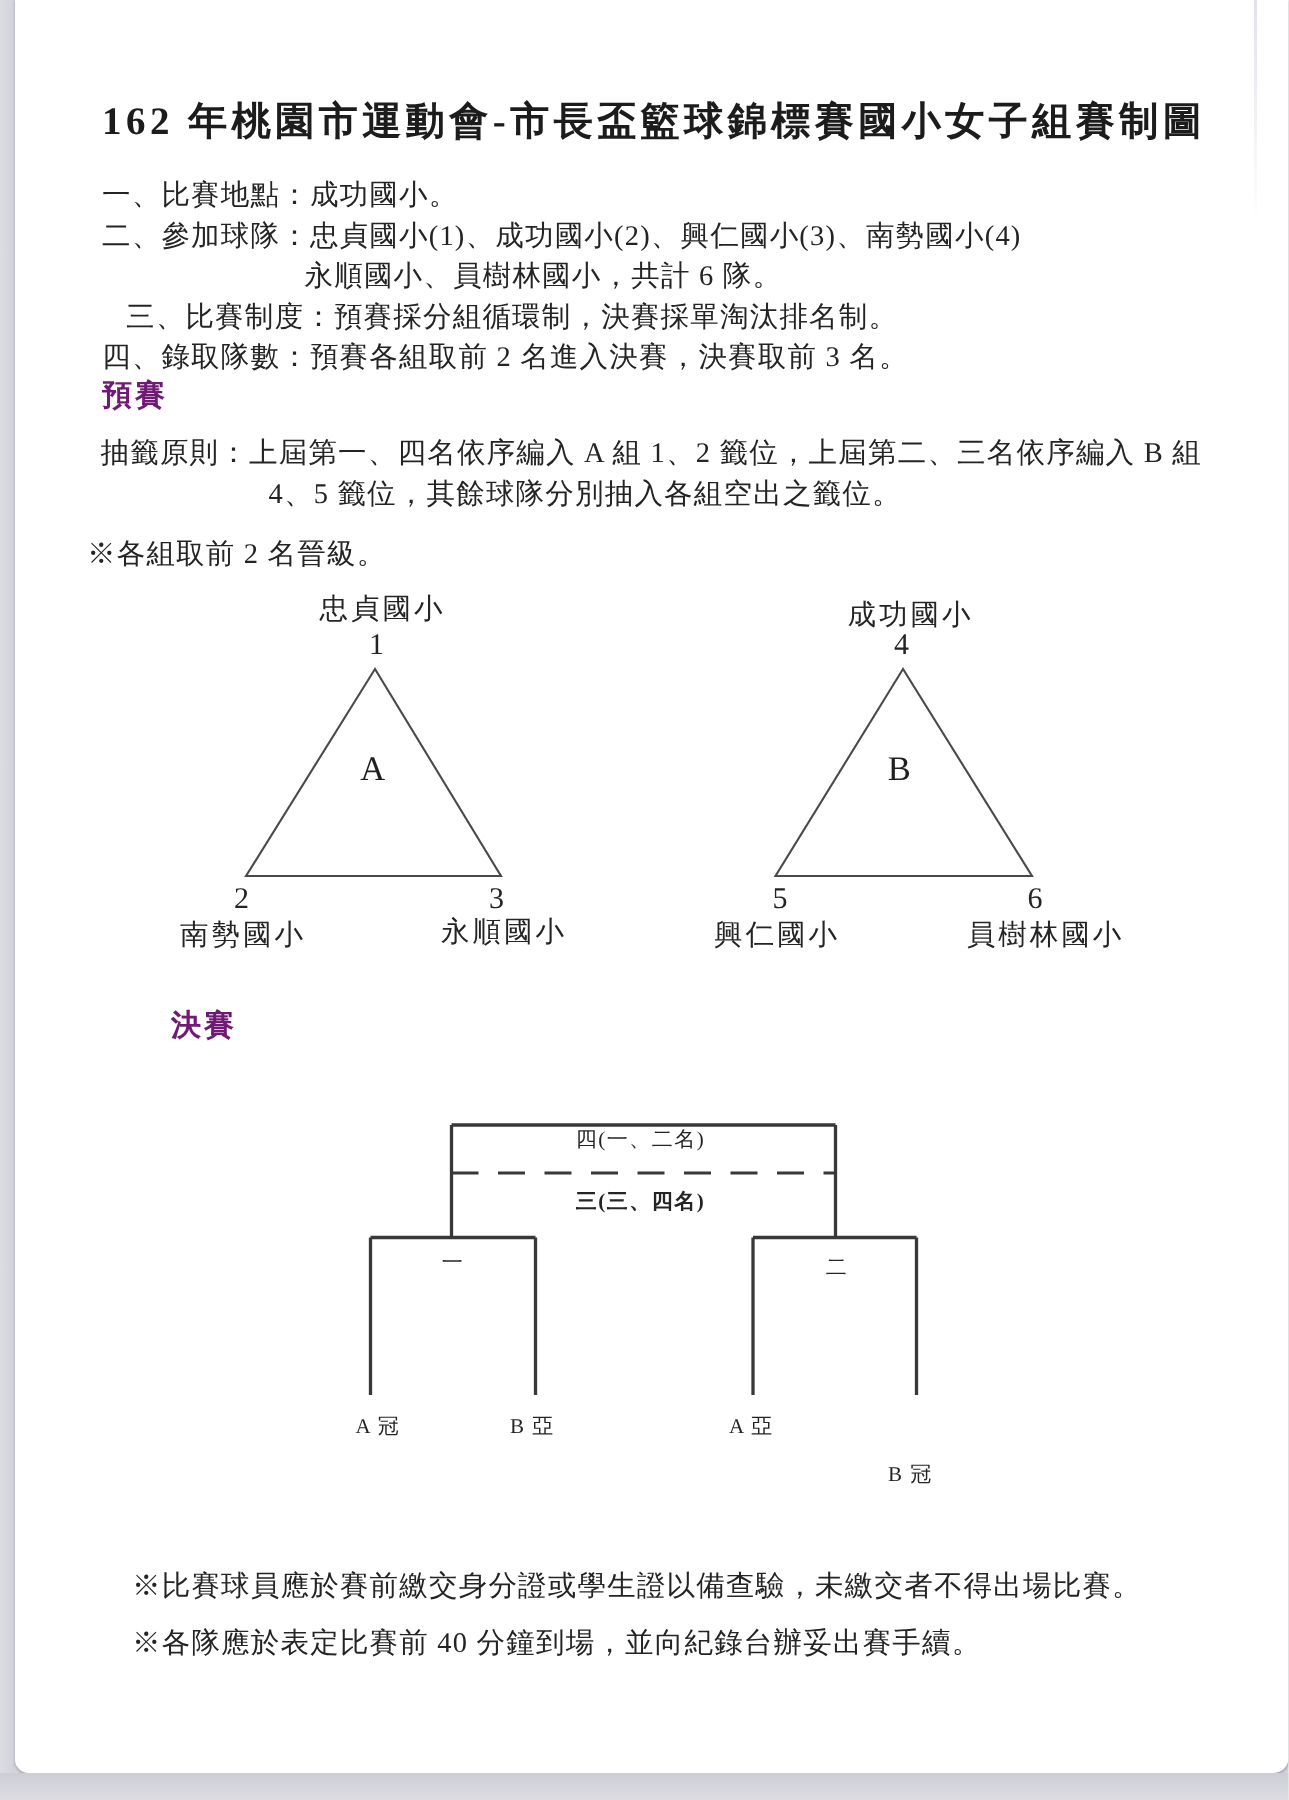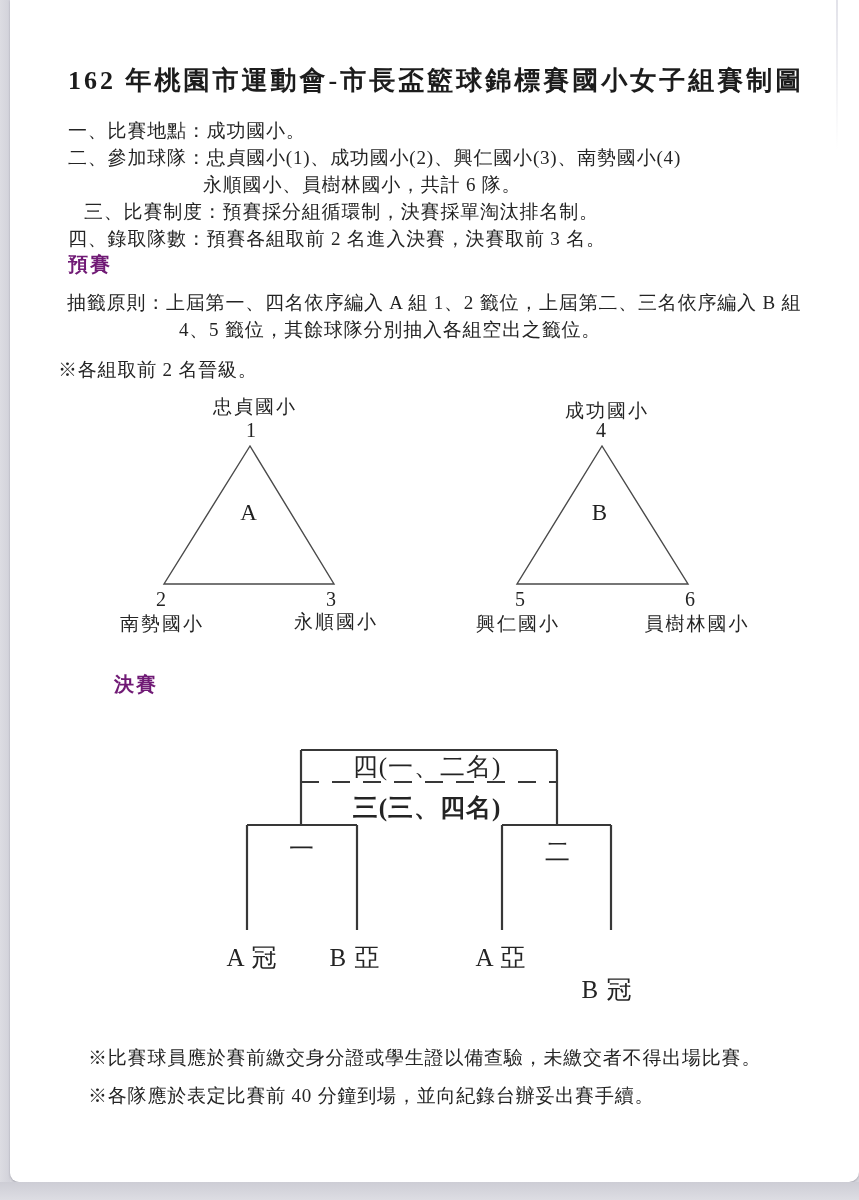--- a/index.html
+++ b/index.html
@@ -29,21 +29,21 @@
     background:linear-gradient(to bottom,#cdcdd5,#dddde3);
   }
   .t{position:absolute;white-space:nowrap;line-height:1.15;}
   .c{transform:translateX(-50%);}
   .title{font-size:26px;font-weight:bold;letter-spacing:3px;color:#1c1c1c;}
   .body19{font-size:19px;letter-spacing:0.8px;color:#242424;}
   .head{font-size:20px;font-weight:bold;letter-spacing:2px;color:#701a75;}
   .seed{font-size:20px;color:#242424;}
   .school{font-size:19px;letter-spacing:2px;color:#242424;}
   .grp{font-size:23px;color:#1f1f1f;letter-spacing:1px;}
-  .bk{font-size:25px;letter-spacing:1px;color:#242424;}
+  .bk{font-size:14px;letter-spacing:1px;color:#242424;}
   svg{position:absolute;overflow:visible;}
 </style>
 </head>
 <body>
 
 <div class="edge-left"></div>
 <div class="sheet"></div>
 <div class="edge-right"></div>
 <div class="edge-bottom"></div>
 

